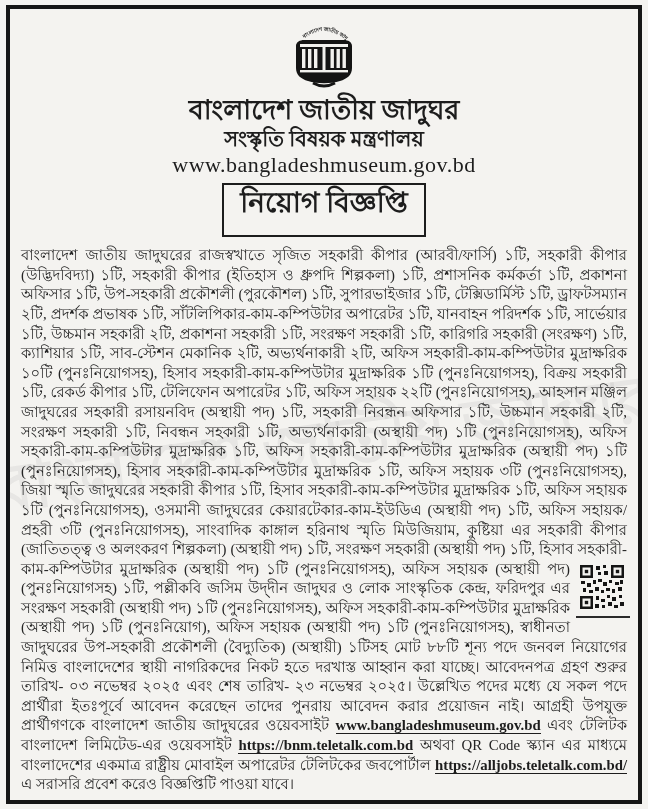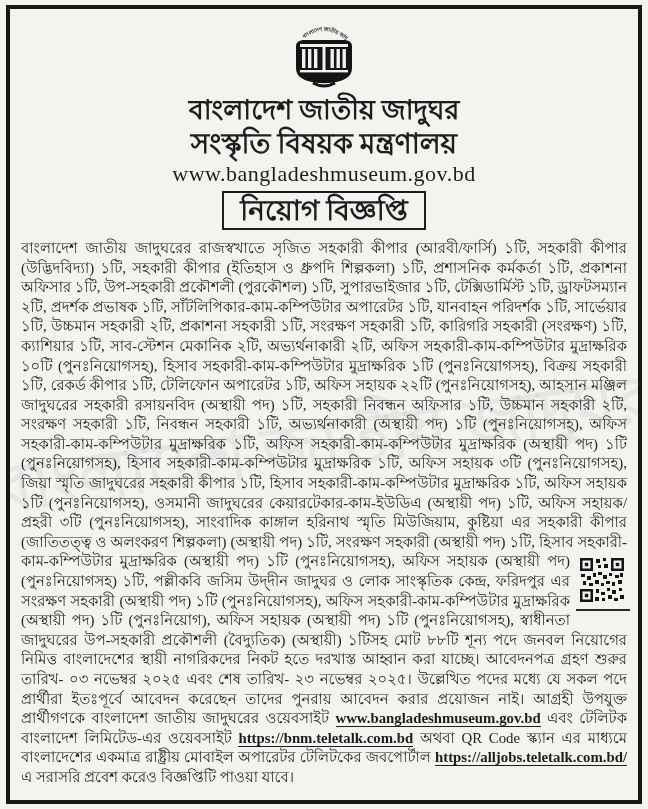--- a/index.html
+++ b/index.html
@@ -16,26 +16,26 @@
   }
   .watermark {
     position:absolute; top:440px; left:50%;
     transform:translate(-50%,-50%) rotate(-8deg);
     font-size:66px; font-weight:bold; white-space:nowrap;
     color:rgba(70,70,70,0.07); pointer-events:none; z-index:0;
   }
   header { position:relative; text-align:center; z-index:1; }
   .logo { display:block; margin:2px auto 0 auto; }
   .org-name   { font-size:27px; font-weight:bold; line-height:1.15; }
-  .ministry   { font-size:28px; font-weight:bold; line-height:1.25; }
+  .ministry   { font-size:21px; font-weight:bold; line-height:1.25; }
   .address    { font-size:16px; line-height:1.3; }
   .website    { font-size:22px; letter-spacing:0.5px; line-height:1.15; }
   .title-box  {
     display:inline-block; border:2px solid #1c1c1c;
-    padding:1px 16px 0 16px; margin-top:5px;
+    padding:1px 16px 16px 16px; margin-top:5px;
     font-size:28px; font-weight:bold; line-height:1.2;
   }
   .body-text {
     position:relative; z-index:1; margin-top:9px;
     font-size:14.8px; line-height:19.6px; text-align:justify;
     color:#232323;
   }
   .qr-spacer { float:right; width:0; height:316px; }
   .qr-box { float:right; clear:right; width:48px; margin:2px 0 2px 9px; }
   .qr-box svg { display:block; }

